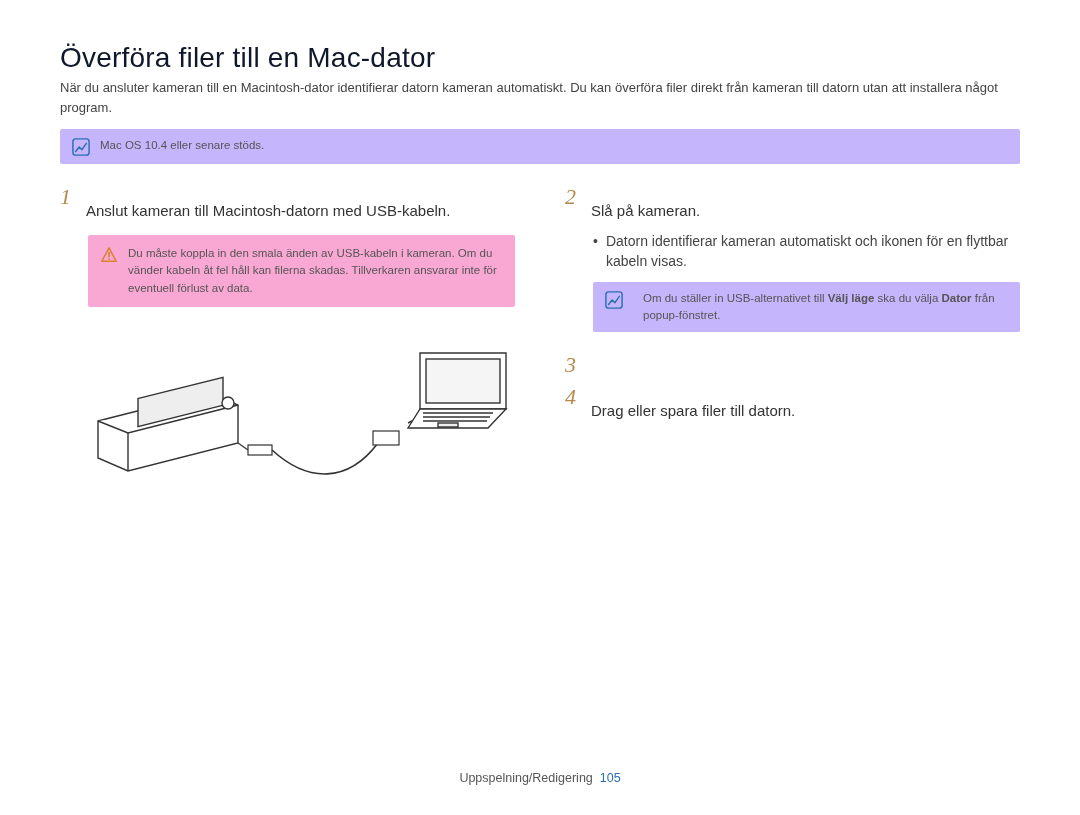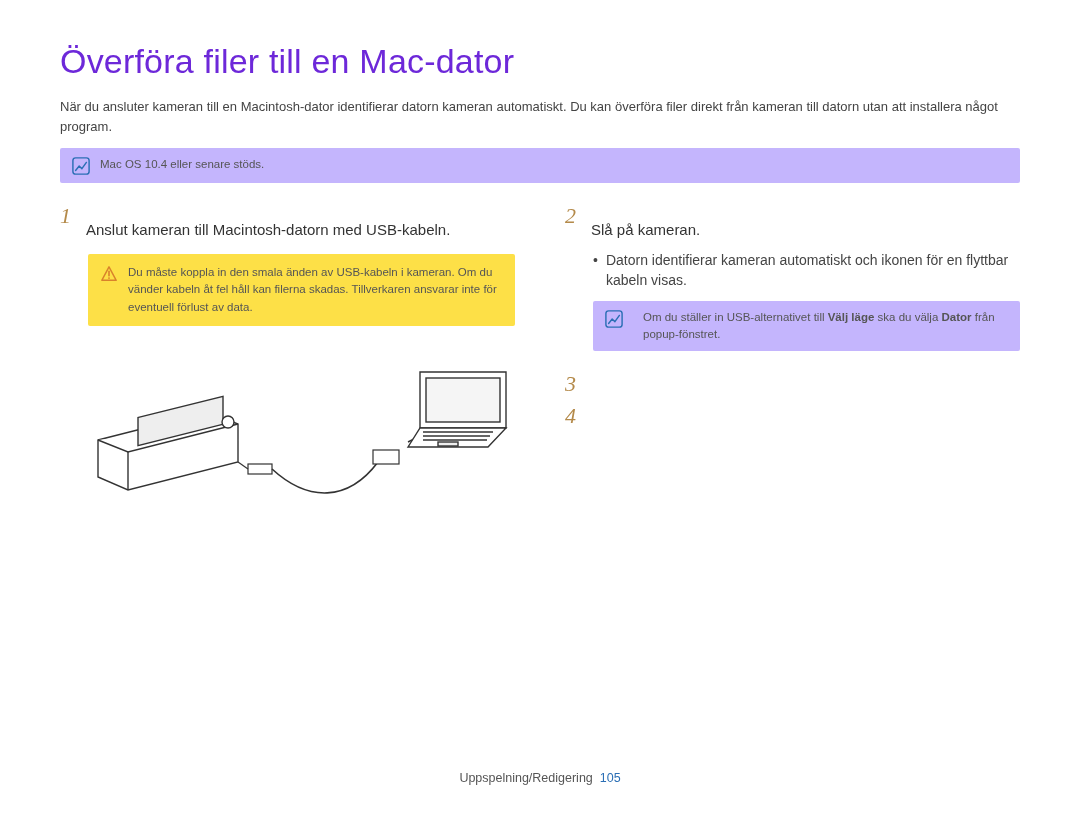--- a/index.html
+++ b/index.html
@@ -6,24 +6,24 @@
   body {
     width: 1080px;
     height: 815px;
     background: #ffffff;
     font-family: Arial, Helvetica, sans-serif;
     color: #333;
     position: relative;
     padding: 42px 60px 0 60px;
   }
   .page-title {
-    font-size: 34px;
+    font-size: 28px;
     font-weight: 400;
-    color: #6d28d9;
-    margin-bottom: 16px;
+    color: #0f172a;
+    margin-bottom: 4px;
     letter-spacing: 0.2px;
   }
   .intro {
     font-size: 13px;
     line-height: 1.5;
     color: #444;
     margin-bottom: 12px;
   }
   .note-box {
     background: #c4b5fd;
@@ -69,21 +69,21 @@
     width: 16px;
   }
   .step-text {
     font-size: 15px;
     color: #333;
     line-height: 1.4;
     padding-top: 2px;
     margin-top: 12px;
   }
   .warn-box {
-    background: #fde047;
+    background: #f9a8d4;
     border-radius: 2px;
     padding: 10px 12px;
     display: flex;
     align-items: flex-start;
     gap: 10px;
     margin: 14px 0 16px 28px;
   }
   .warn-box .note-text { font-size: 11.5px; }
   .bullet-item {
     display: flex;
@@ -196,20 +196,21 @@
         <span>Om du ställer in USB-alternativet till </span><span class="bold">Välj läge</span><span> ska du välja </span><span class="bold">Dator</span><span> från popup-fönstret.</span>
       </div>
     </div>
 
     <div class="step">
       <div class="step-num">3</div>
     </div>
 
     <div class="step">
       <div class="step-num">4</div>
+      <div class="step-text">Drag eller spara filer till datorn.</div>
     </div>
   </div>
 
 </div>
 
 <div class="footer">
   <span>Uppspelning/Redigering</span>&nbsp;&nbsp;<span class="pg">105</span>
 </div>
 
 </body></html>

